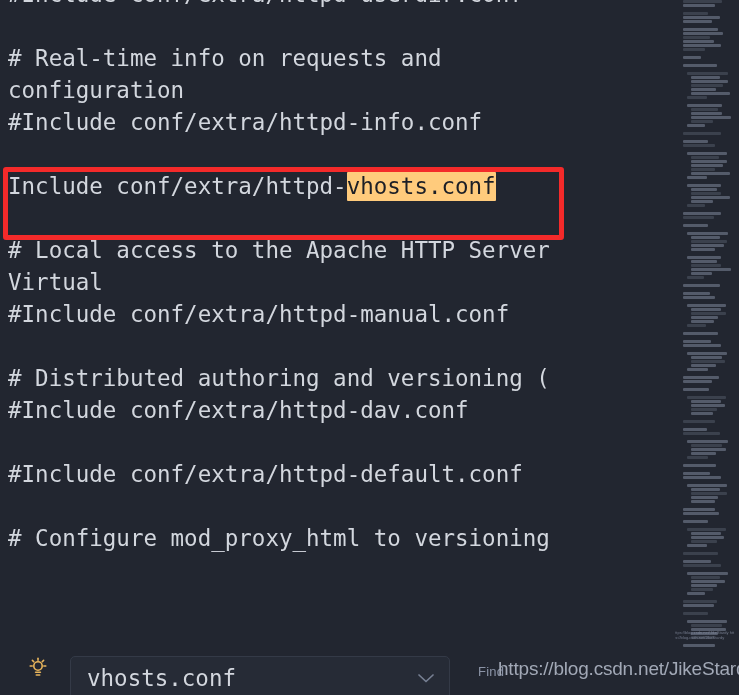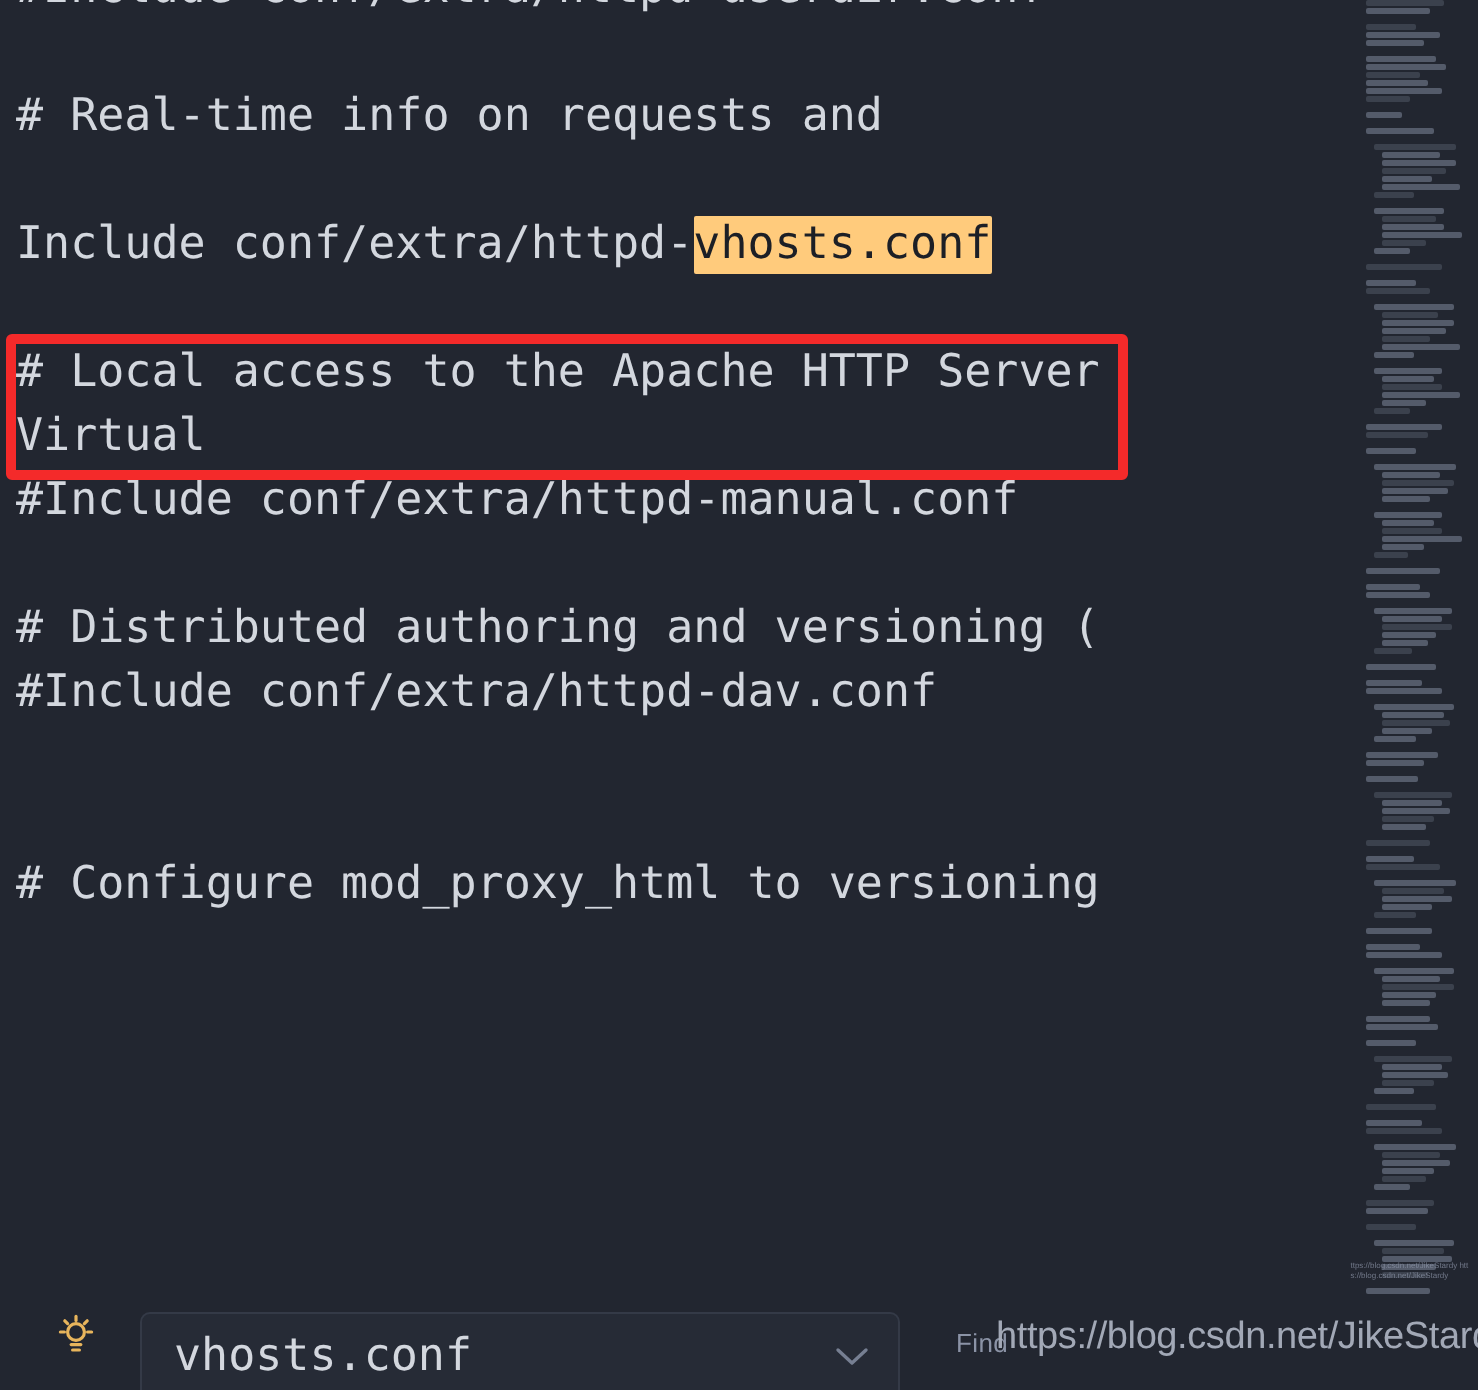--- a/index.html
+++ b/index.html
@@ -177,33 +177,36 @@
 </head>
 <body>
 
 <div id="editor-root">
 
   <div id="code-area">
 
     <div class="code-line" style="margin-top:-22px;">#Include conf/extra/httpd-userdir.conf</div>
     <div class="code-line blank"></div>
     <div class="code-line"># Real-time info on requests and</div>
+    <div class="code-line">configuration</div>
+    <div class="code-line">#Include conf/extra/httpd-info.conf</div>
     <div class="code-line blank"></div>
 
 
     <div class="code-line"><span>Include conf/extra/httpd-</span><span class="hl">vhosts.conf</span></div>
 
     <div class="code-line blank"></div>
     <div class="code-line"># Local access to the Apache HTTP Server</div>
     <div class="code-line">Virtual</div>
     <div class="code-line">#Include conf/extra/httpd-manual.conf</div>
     <div class="code-line blank"></div>
     <div class="code-line"># Distributed authoring and versioning (</div>
     <div class="code-line">#Include conf/extra/httpd-dav.conf</div>
     <div class="code-line blank"></div>
+    <div class="code-line">#Include conf/extra/httpd-default.conf</div>
     <div class="code-line blank"></div>
     <div class="code-line"># Configure mod_proxy_html to versioning</div>
   </div>
 
   <div id="annotation-box"></div>
 
   <div id="minimap">
     <div id="minimap-inner">
         <div class="mm-line dim" style="width: 70%;"></div>
         <div class="mm-line" style="width: 58%;"></div>

